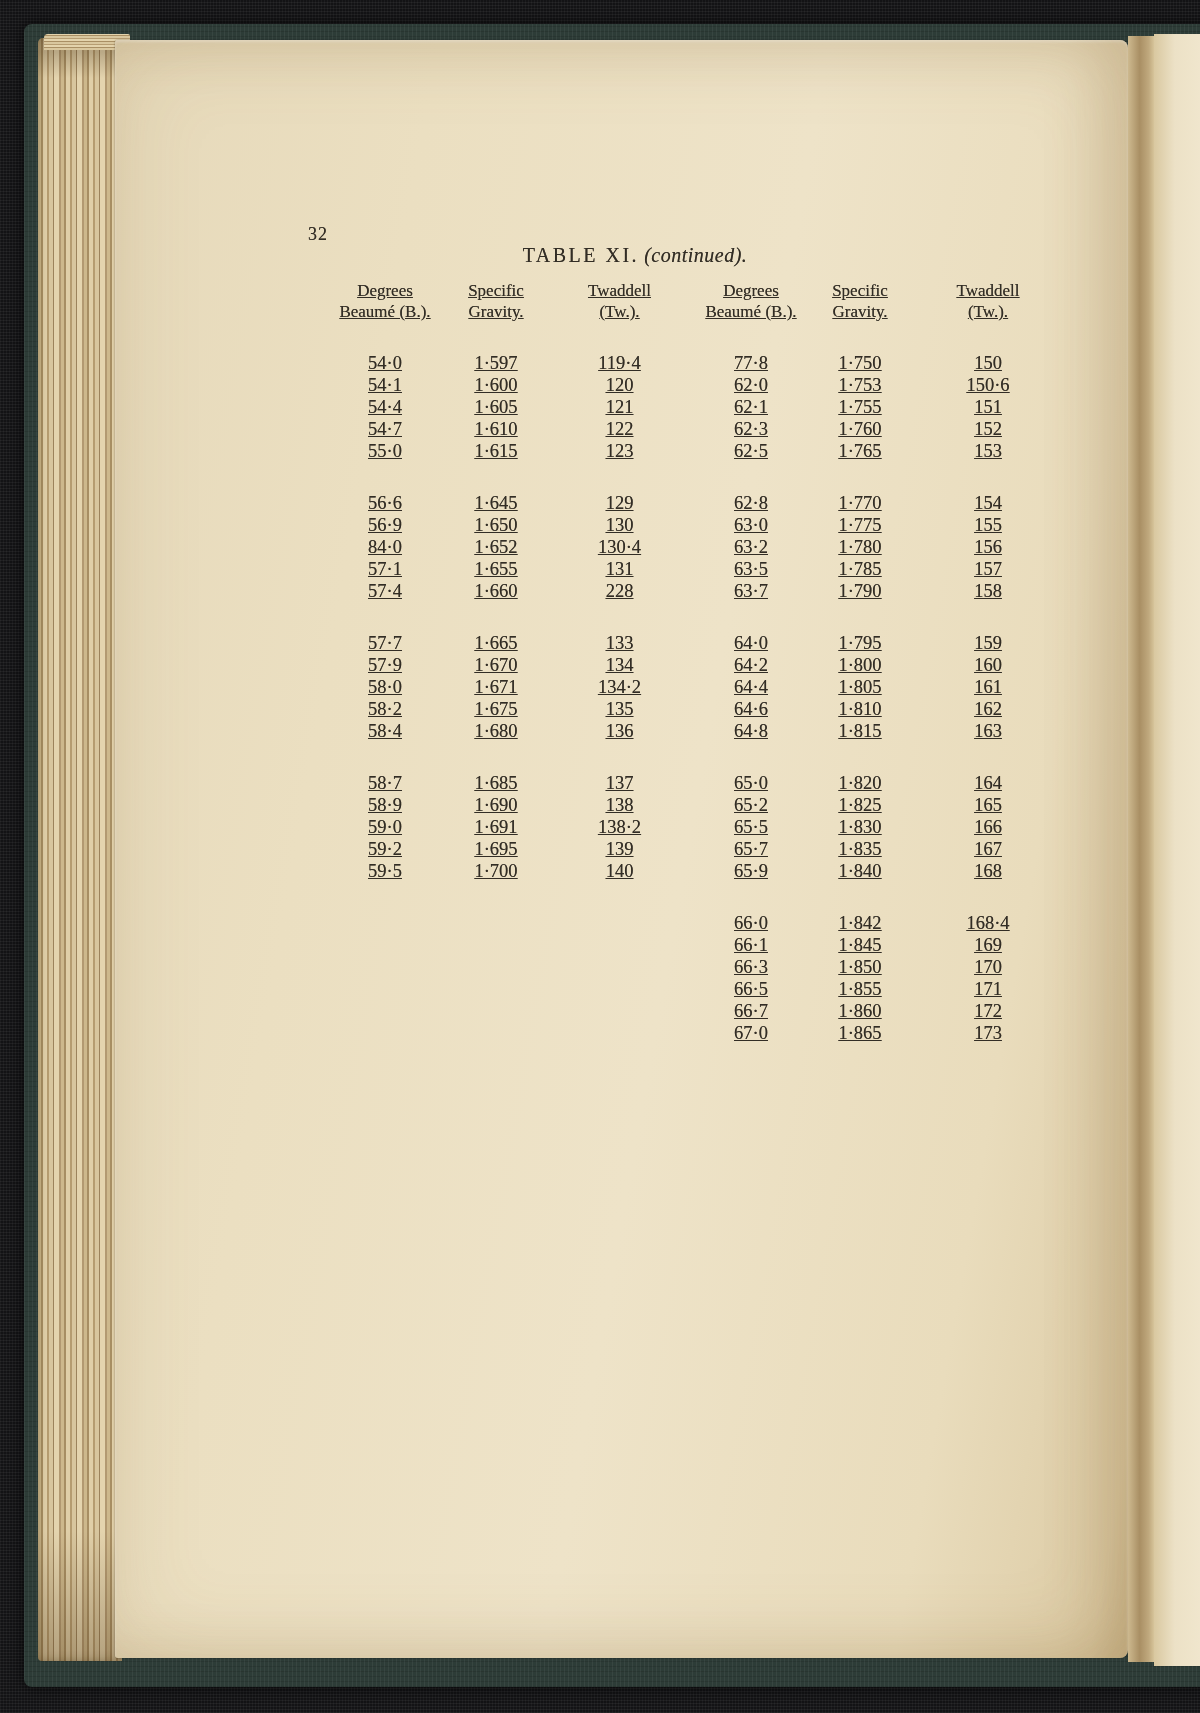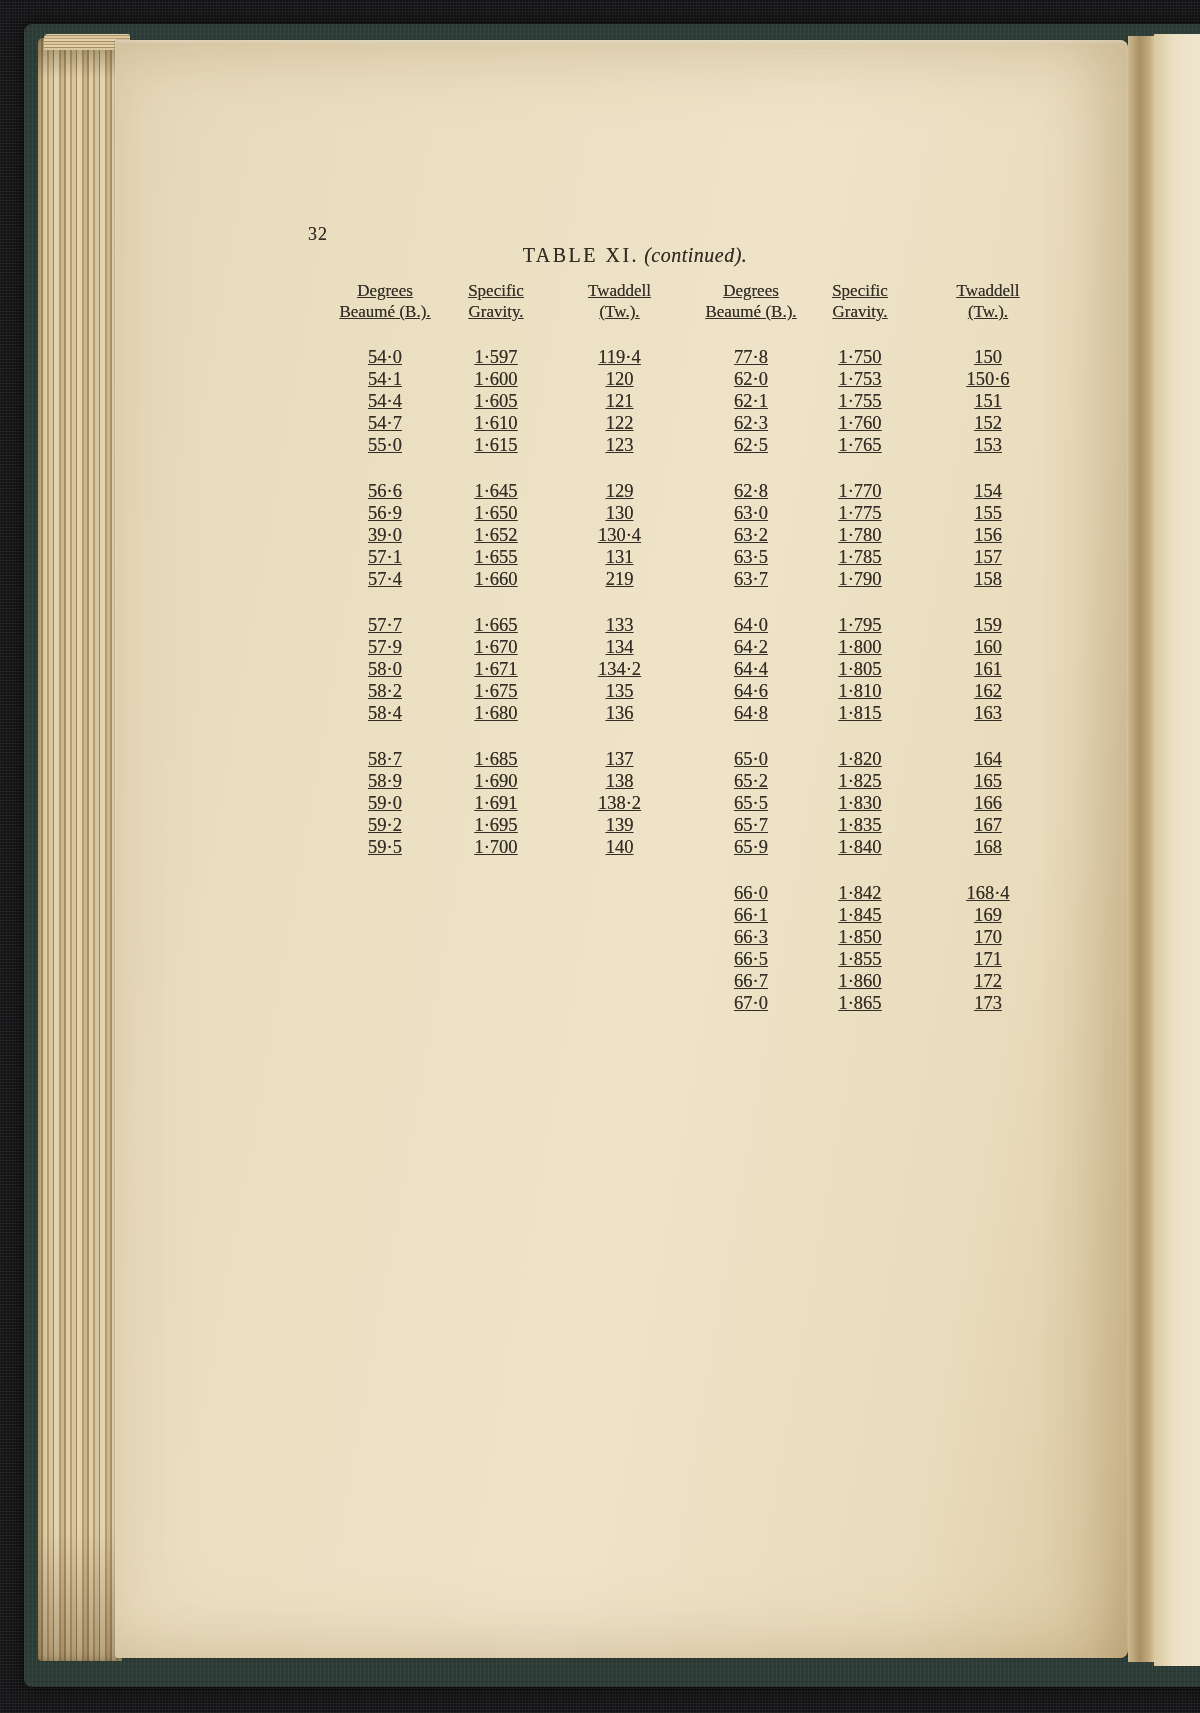--- a/index.html
+++ b/index.html
@@ -79,21 +79,21 @@
   .caption .cap-main{letter-spacing:2.5px;margin-left:12px;}
   .caption .cap-cont{font-style:italic;letter-spacing:0.5px;}
   .table-area{
     position:absolute;left:215px;top:240px;display:flex;gap:8px;
   }
   .hrow,.block{display:grid;text-decoration:underline;}
   .g1 .hrow,.g1 .block{grid-template-columns:110px 112px 135px;}
   .g2 .hrow,.g2 .block{grid-template-columns:112px 106px 150px;}
   .hrow{margin-bottom:4px;}
   .hcell{text-align:center;font-size:17px;line-height:21px;white-space:nowrap;}
-  .block{margin-top:24px;}
+  .block{margin-top:30px;}
   .cell{text-align:center;font-size:18.5px;line-height:22px;white-space:nowrap;}
   .ink{text-shadow:0 0 0.5px rgba(48,42,32,0.65);}
 </style>
 </head>
 <body>
 
 <div class="scene">
   <div class="board"></div>
   <div class="stack"></div>
   <div class="stack-top"></div>
@@ -138,29 +138,29 @@
             <div class="cell">1·615</div>
             <div class="cell">123</div>
           </div>
           <div class="block">
             <div class="cell">56·6</div>
             <div class="cell">1·645</div>
             <div class="cell">129</div>
             <div class="cell">56·9</div>
             <div class="cell">1·650</div>
             <div class="cell">130</div>
-            <div class="cell">39·0</div>
+            <div class="cell">84·0</div>
             <div class="cell">1·652</div>
             <div class="cell">130·4</div>
             <div class="cell">57·1</div>
             <div class="cell">1·655</div>
             <div class="cell">131</div>
             <div class="cell">57·4</div>
             <div class="cell">1·660</div>
-            <div class="cell">219</div>
+            <div class="cell">228</div>
           </div>
           <div class="block">
             <div class="cell">57·7</div>
             <div class="cell">1·665</div>
             <div class="cell">133</div>
             <div class="cell">57·9</div>
             <div class="cell">1·670</div>
             <div class="cell">134</div>
             <div class="cell">58·0</div>
             <div class="cell">1·671</div>

